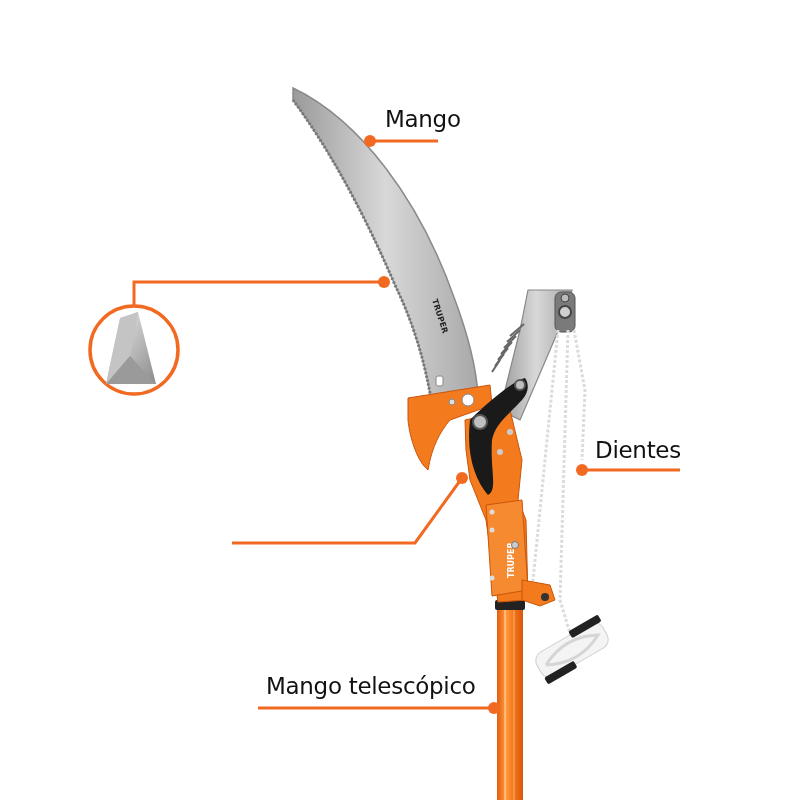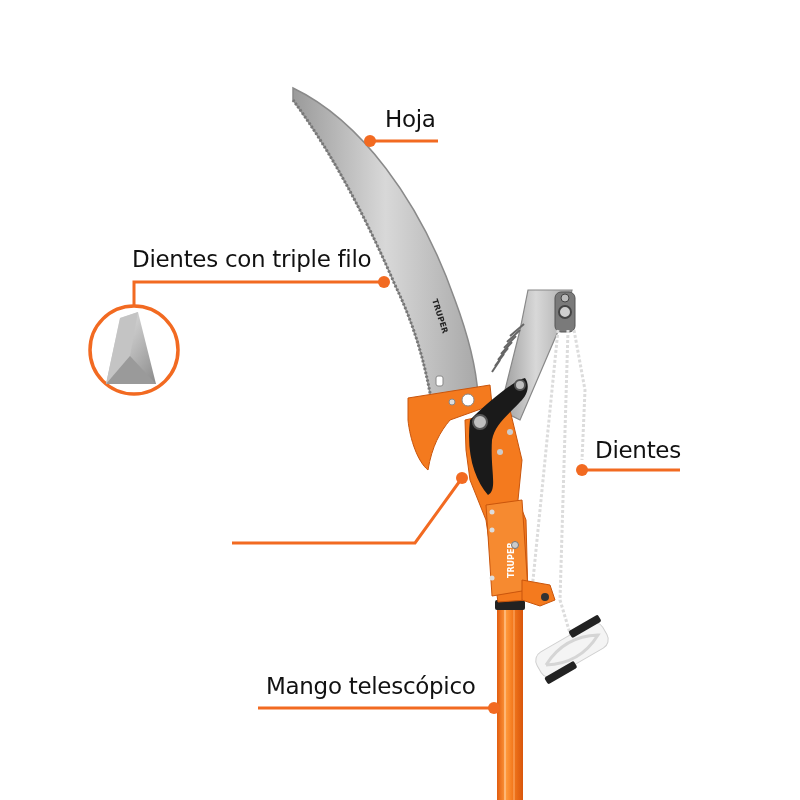--- a/index.html
+++ b/index.html
@@ -131,17 +131,16 @@
     </g>
 
     <g>
       <circle cx="134" cy="350" r="44" fill="#ffffff" stroke="#f26a21" stroke-width="3.5"></circle>
       <path d="M120 318 L 138 312 L 156 384 L 106 384 Z" fill="url(#tooth)"></path>
       <path d="M120 318 L 138 312 L 130 356 L 106 384 Z" fill="#c4c4c4"></path>
       <path d="M130 356 L 156 384 L 106 384 Z" fill="#9a9a9a"></path>
     </g>
   </svg>
 
-  <div class="label" style="left:385px; top:108px;">Hoja</div>
-  <div class="label" style="left:132px; top:248px;">Dientes con triple filo</div>
+  <div class="label" style="left:385px; top:108px;">Mango</div>
   <div class="label" style="left:595px; top:439px;">Dientes</div>
   <div class="label" style="left:266px; top:675px;">Mango telescópico</div>
 </div>
 
 </body></html>

